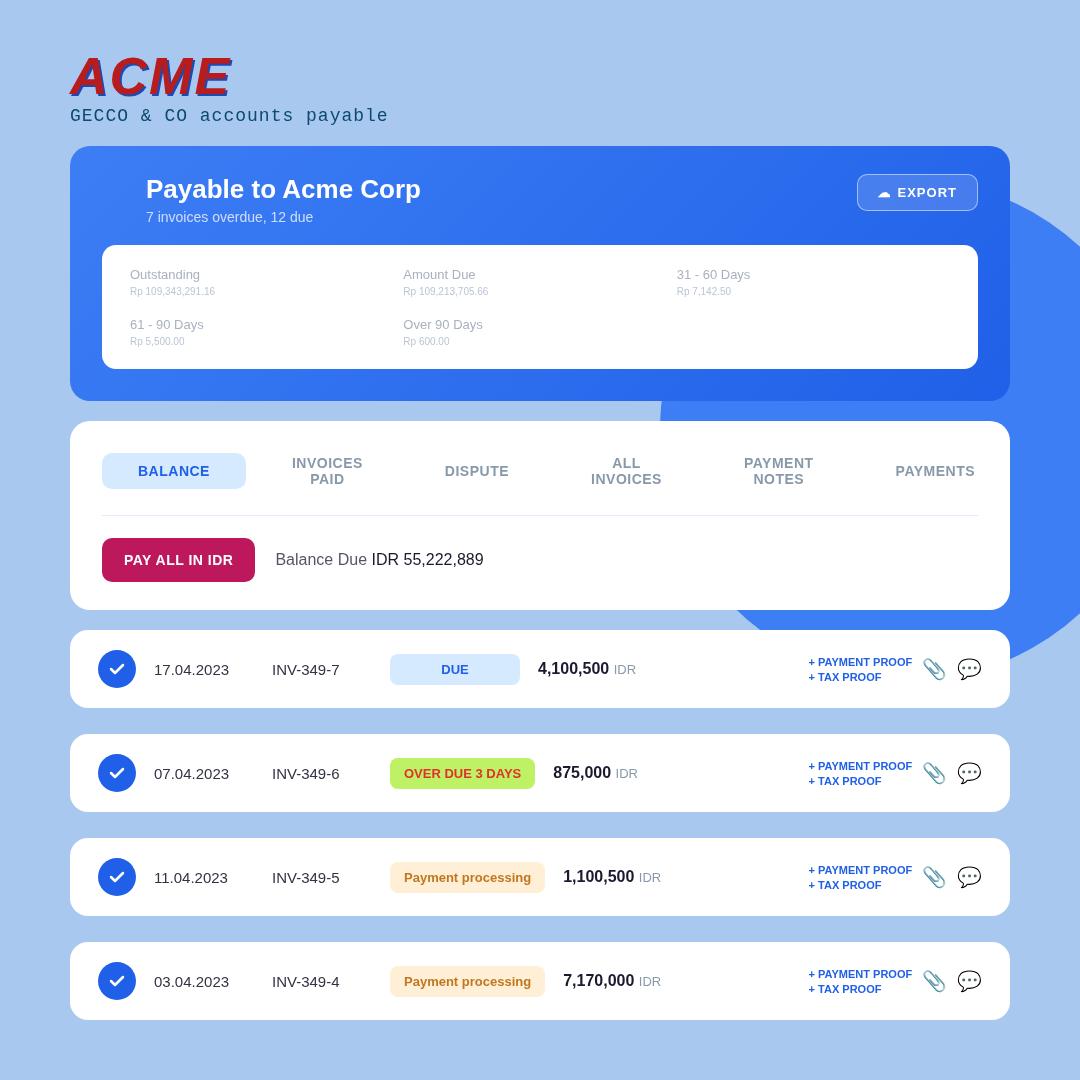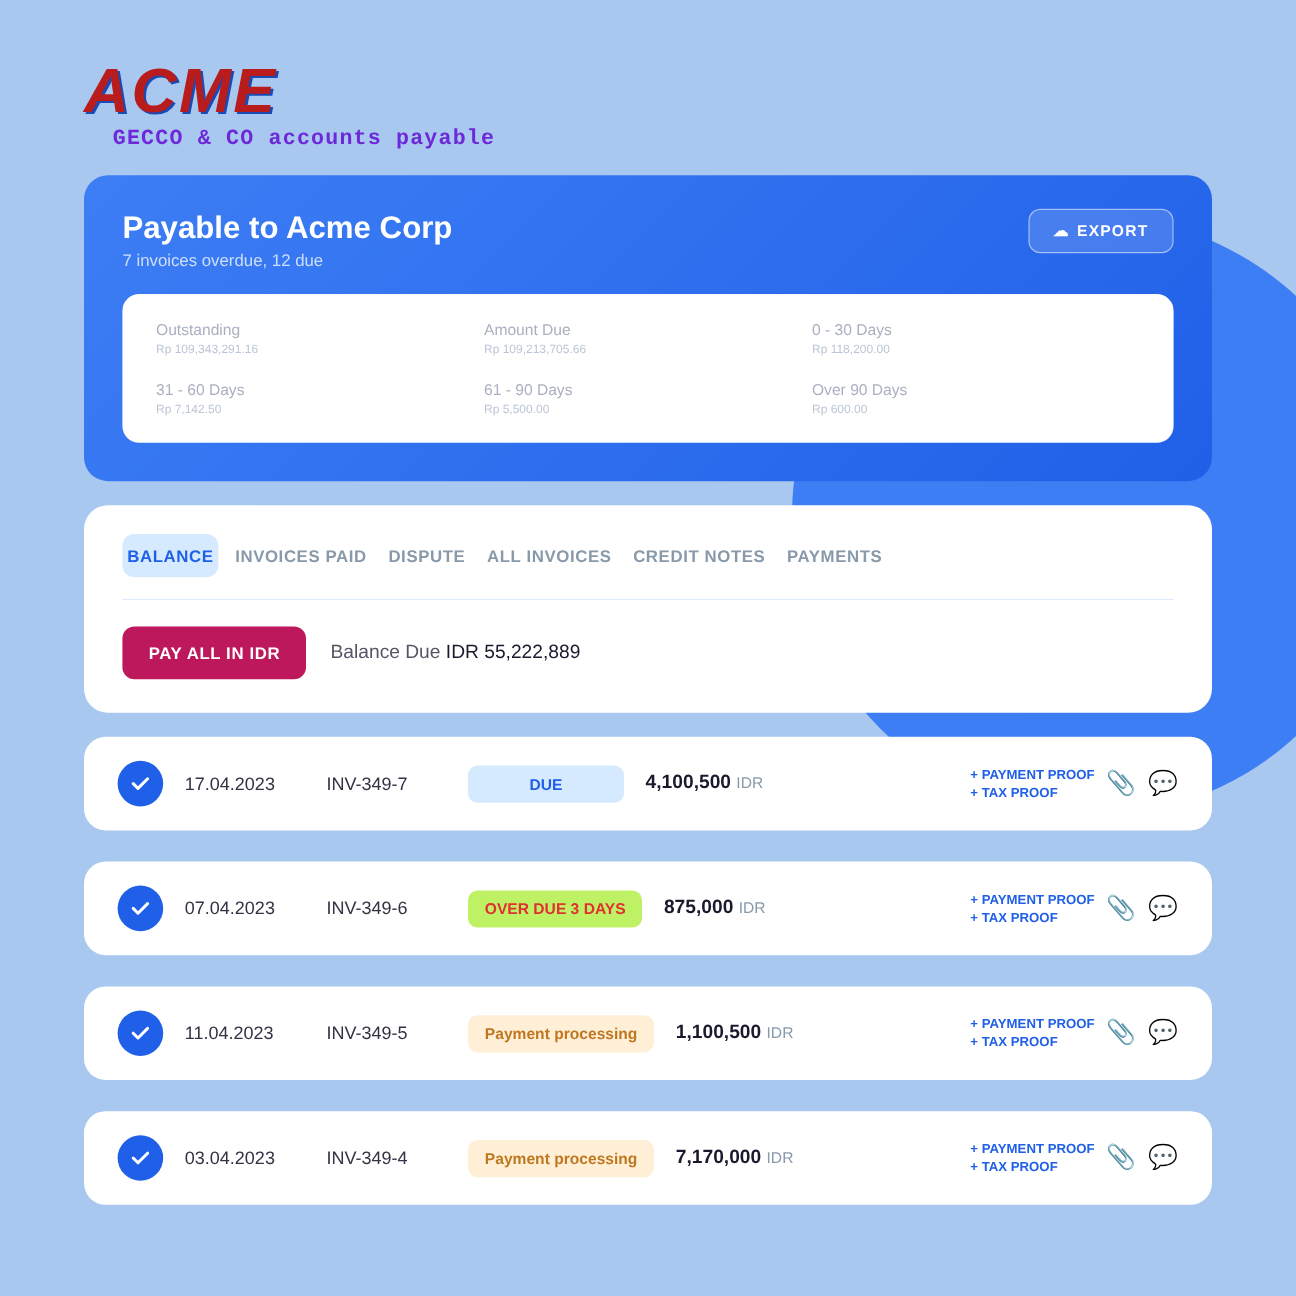--- a/index.html
+++ b/index.html
@@ -39,41 +39,41 @@
       font-weight: 900;
       color: #b91c1c;
       font-style: italic;
       letter-spacing: 2px;
       font-family: Impact, 'Arial Black', sans-serif;
       text-shadow: 2px 2px 0 #1a4ab5;
       line-height: 1;
     }
     .subtitle {
       font-size: 18px;
-      color: #6d28d9;
-      font-weight: 700;
+      color: #0c4a6e;
+      font-weight: 400;
       margin-top: 4px;
       font-family: 'Courier New', monospace;
       letter-spacing: 1px;
-      margin-left: 24px;
     }
 
     
     .payable-card {
       background: linear-gradient(135deg, #3d7ef5 0%, #2060e8 100%);
       border-radius: 20px;
       padding: 28px 32px 32px;
       margin-bottom: 20px;
       position: relative;
     }
     .payable-header {
       display: flex;
       justify-content: space-between;
       align-items: flex-start;
       margin-bottom: 20px;
+      margin-left: 44px;
     }
     .payable-title {
       font-size: 26px;
       font-weight: 700;
       color: #fff;
     }
     .payable-sub {
       font-size: 14px;
       color: rgba(255,255,255,0.75);
       margin-top: 4px;
@@ -119,21 +119,21 @@
       padding: 24px 32px 28px;
       margin-bottom: 20px;
     }
     .tabs-row {
       display: flex;
       align-items: center;
       gap: 10px;
       margin-bottom: 18px;
     }
     .tab {
-      padding: 10px 4px;
+      padding: 10px 36px;
       border-radius: 10px;
       font-size: 14px;
       font-weight: 700;
       letter-spacing: 0.5px;
       cursor: pointer;
       color: #8899aa;
       background: transparent;
       border: none;
     }
     .tab.active {
@@ -289,24 +289,20 @@
 
     <div class="stat-item">
     <div class="stat-label">Outstanding</div>
     <div class="stat-value">Rp 109,343,291.16</div>
   </div>
         <div class="stat-item">
     <div class="stat-label">Amount Due</div>
     <div class="stat-value">Rp 109,213,705.66</div>
   </div>
         <div class="stat-item">
-    <div class="stat-label">0 - 30 Days</div>
-    <div class="stat-value">Rp 118,200.00</div>
-  </div>
-        <div class="stat-item">
     <div class="stat-label">31 - 60 Days</div>
     <div class="stat-value">Rp 7,142.50</div>
   </div>
         <div class="stat-item">
     <div class="stat-label">61 - 90 Days</div>
     <div class="stat-value">Rp 5,500.00</div>
   </div>
         <div class="stat-item">
     <div class="stat-label">Over 90 Days</div>
     <div class="stat-value">Rp 600.00</div>
@@ -314,21 +310,21 @@
       </div>
   </div>
 
   <div class="tabs-card">
     <div class="tabs-row">
 
     <button class="tab active">BALANCE</button>
         <button class="tab">INVOICES PAID</button>
         <button class="tab">DISPUTE</button>
         <button class="tab">ALL INVOICES</button>
-        <button class="tab">CREDIT NOTES</button>
+        <button class="tab">PAYMENT NOTES</button>
         <button class="tab">PAYMENTS</button>
       </div>
     <hr class="tab-divider">
     <div class="pay-row">
       <button class="pay-all-btn">PAY ALL IN IDR</button>
       <div class="balance-due">
         <span>Balance Due</span>
         <strong>IDR 55,222,889</strong>
       </div>
     </div>

